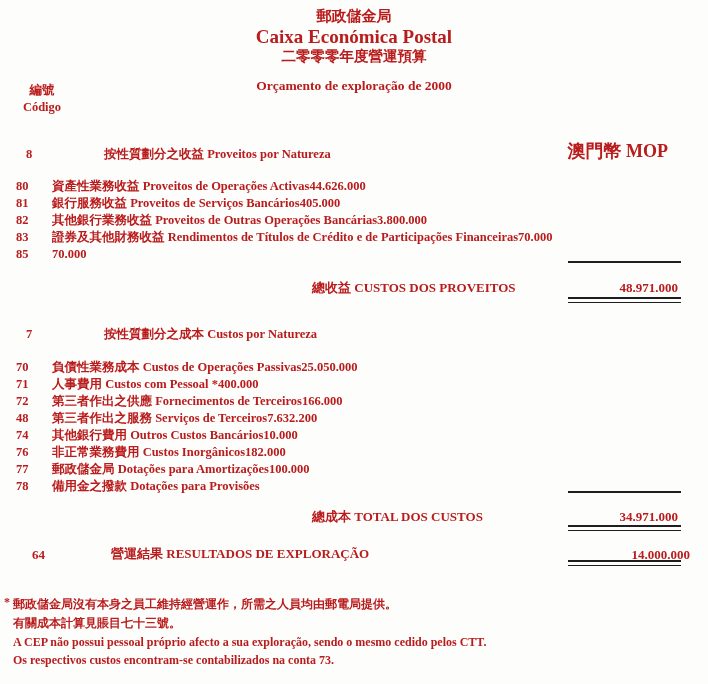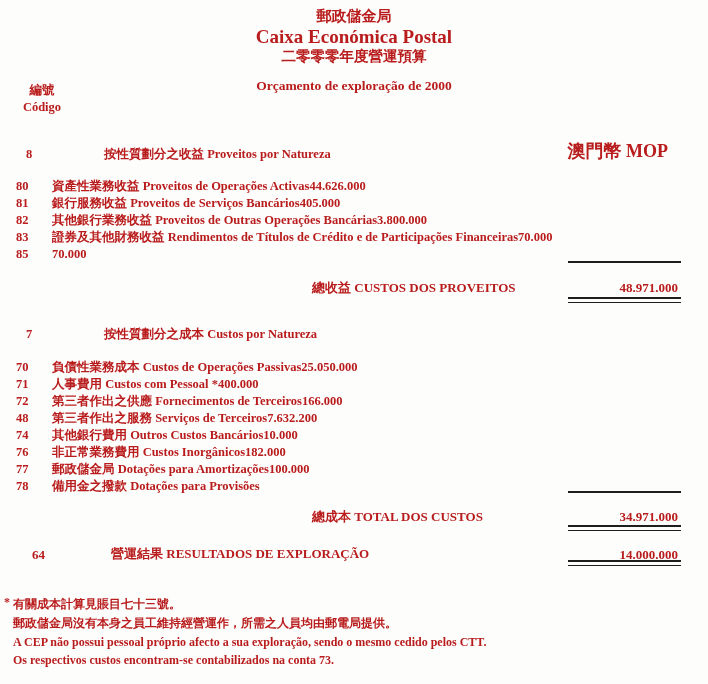--- a/index.html
+++ b/index.html
@@ -39,21 +39,21 @@
   .rule-single{position:absolute;right:27px;width:113px;border-top:2px solid #1e1e1e;}
   .rule-double{position:absolute;right:27px;width:113px;height:3px;border-top:2px solid #1e1e1e;border-bottom:1px solid #1e1e1e;}
   
   .total-row{display:flex;align-items:baseline;font-size:13px;font-weight:700;}
   .total-label{flex:none;margin-left:312px;white-space:nowrap;}
   .total-value{flex:1;text-align:right;padding-right:30px;}
   
   .result-row{display:flex;align-items:flex-end;font-size:13px;font-weight:700;gap:28px;}
   .result-code{flex:none;padding-left:32px;width:51px;font-weight:600;}
   .result-label{flex:none;white-space:nowrap;}
-  .result-value{flex:1;text-align:right;padding-right:30px;}
+  .result-value{flex:1;text-align:right;padding-right:18px;}
   
   .footnotes{position:absolute;top:595px;left:13px;right:10px;font-size:12px;font-weight:600;line-height:18.8px;}
   .fn-marker{position:absolute;left:-9px;top:-2px;font-size:12px;}
   .fn-line{white-space:nowrap;}
 </style>
 </head>
 <body>
 
 <div class="page">
 
@@ -172,19 +172,19 @@
 
   <div class="abs result-row" style="top:545px;">
     <span class="result-code">64</span>
     <span class="result-label">營運結果 RESULTADOS DE EXPLORAÇÃO</span>
     <span class="result-value">14.000.000</span>
   </div>
   <div class="rule-double" style="top:560px;"></div>
 
   <div class="footnotes">
     <span class="fn-marker">*</span>
+    <div class="fn-line">郵政儲金局沒有本身之員工維持經營運作，所需之人員均由郵電局提供。</div>
     <div class="fn-line">有關成本計算見賬目七十三號。</div>
-    <div class="fn-line">郵政儲金局沒有本身之員工維持經營運作，所需之人員均由郵電局提供。</div>
     <div class="fn-line">A CEP não possui pessoal próprio afecto a sua exploração, sendo o mesmo cedido pelos CTT.</div>
     <div class="fn-line">Os respectivos custos encontram-se contabilizados na conta 73.</div>
   </div>
 
 </div>
 
 </body></html>

